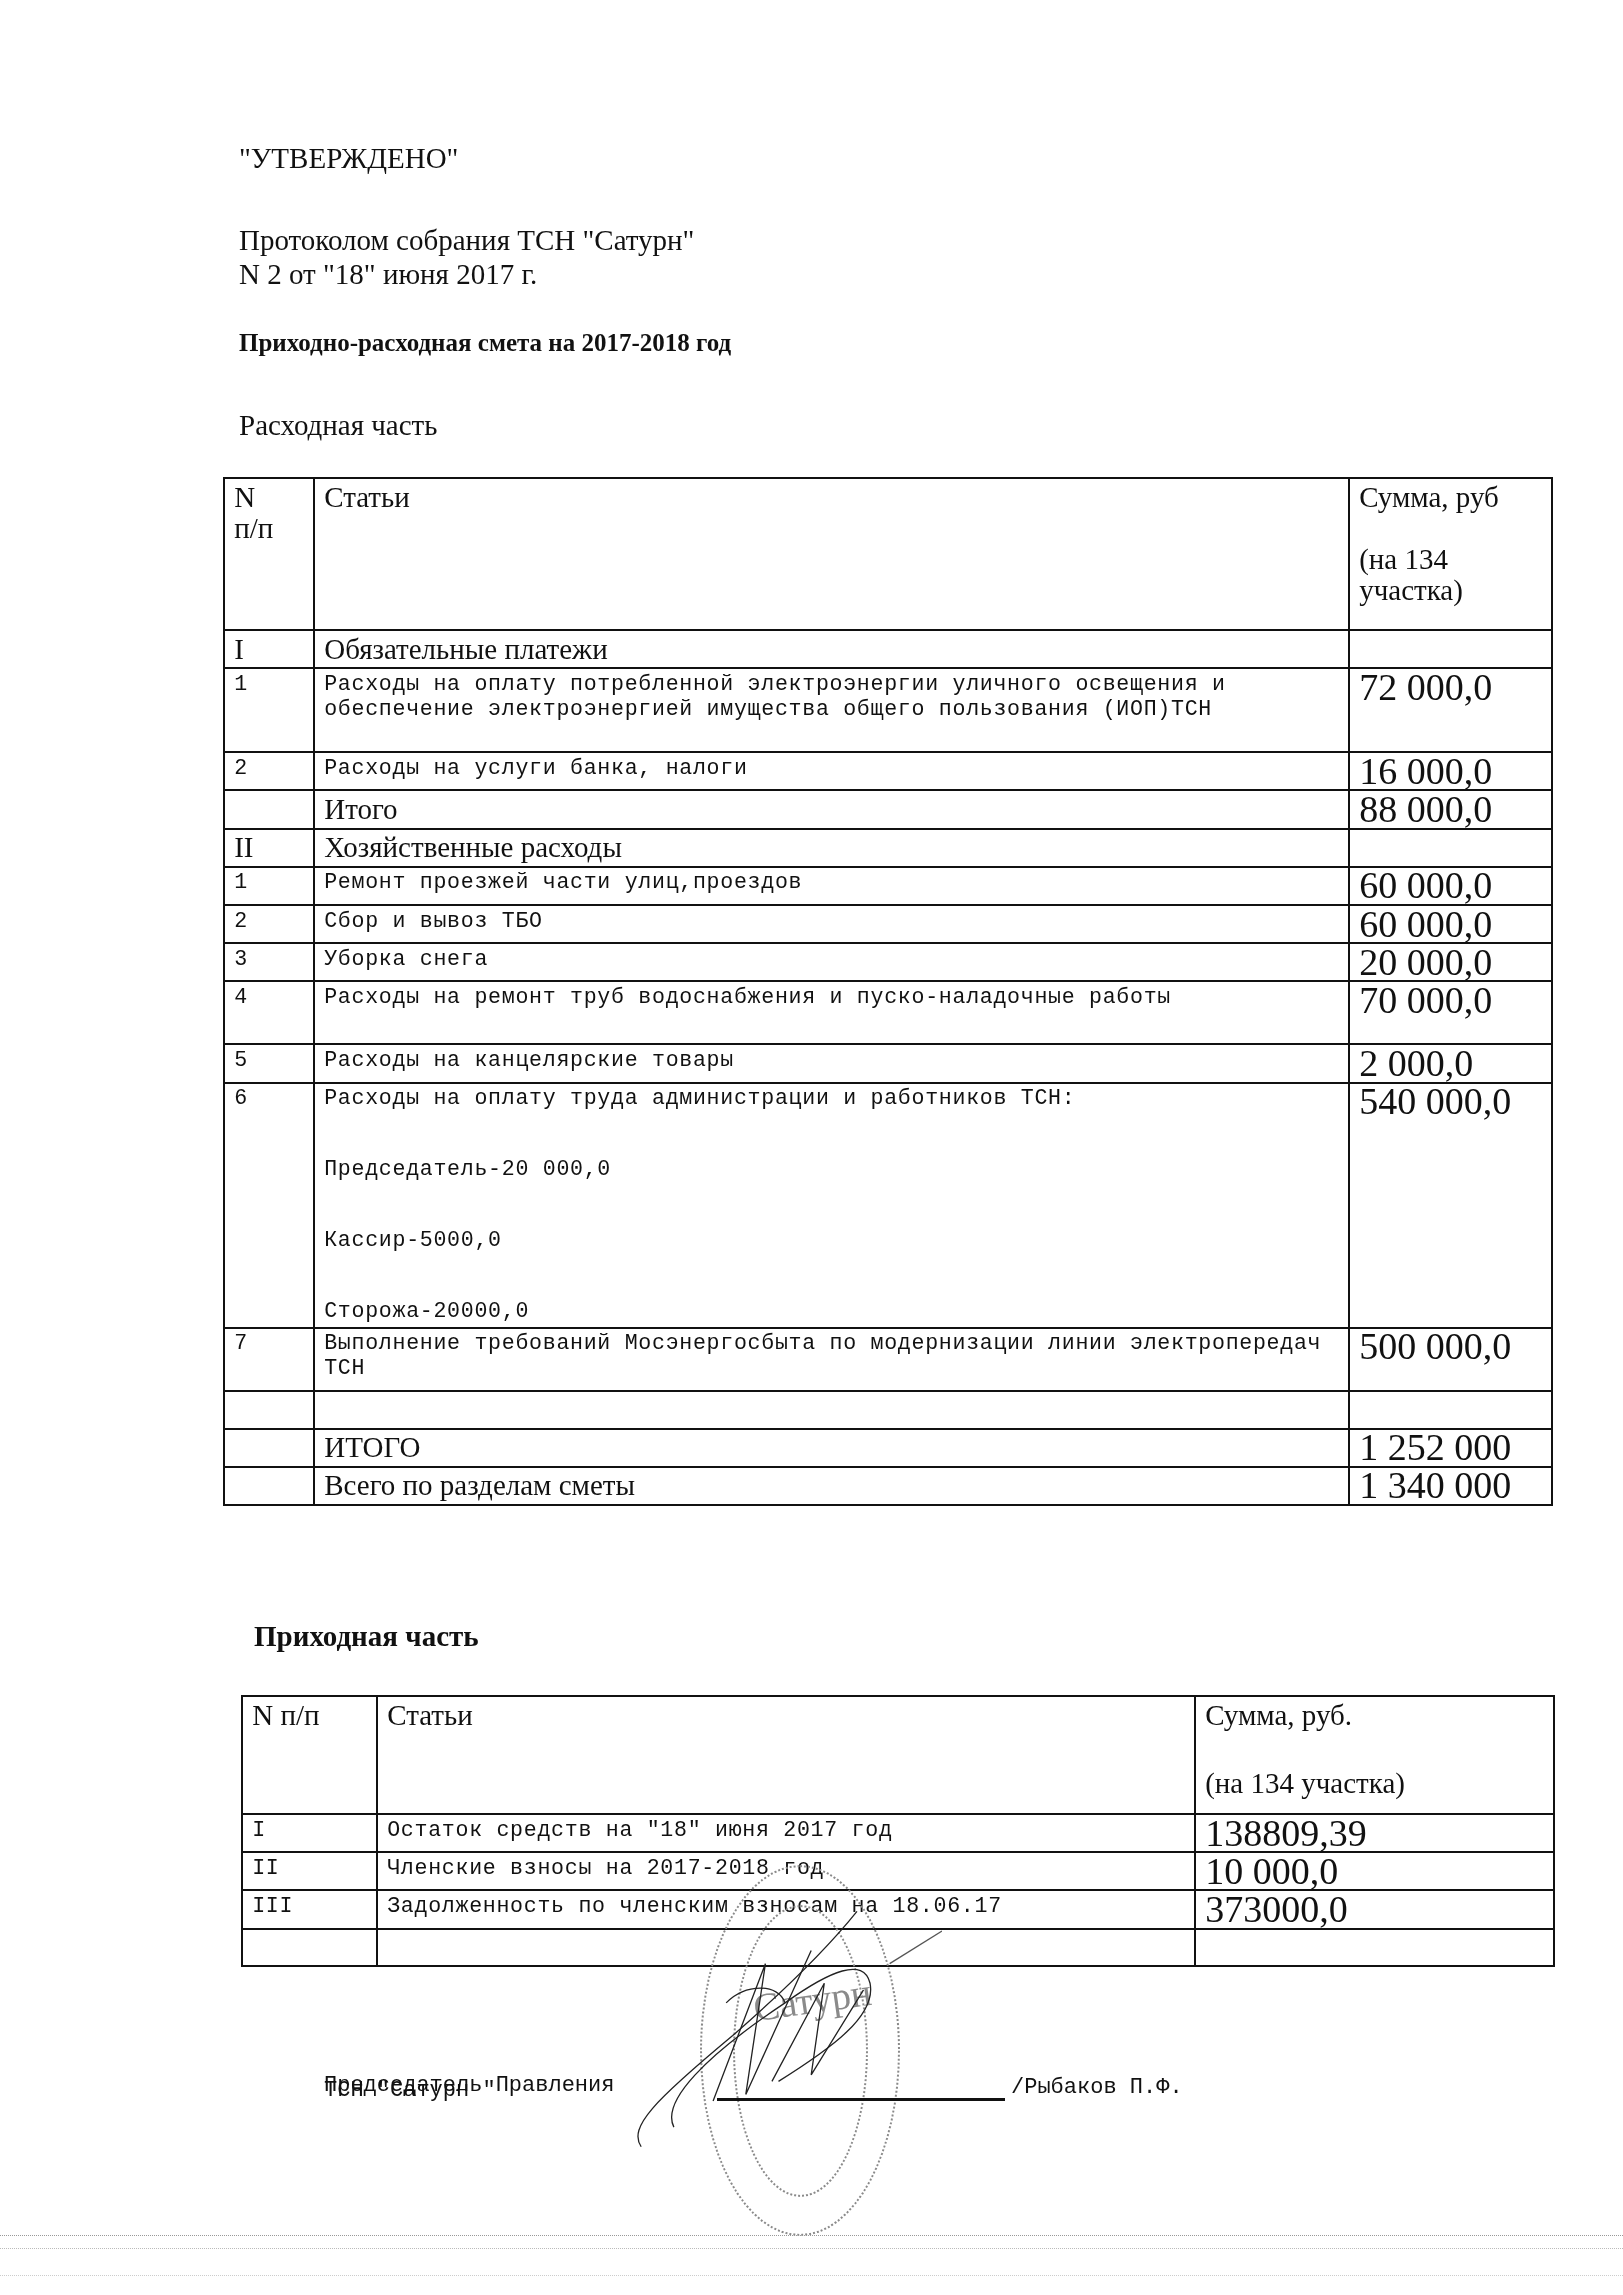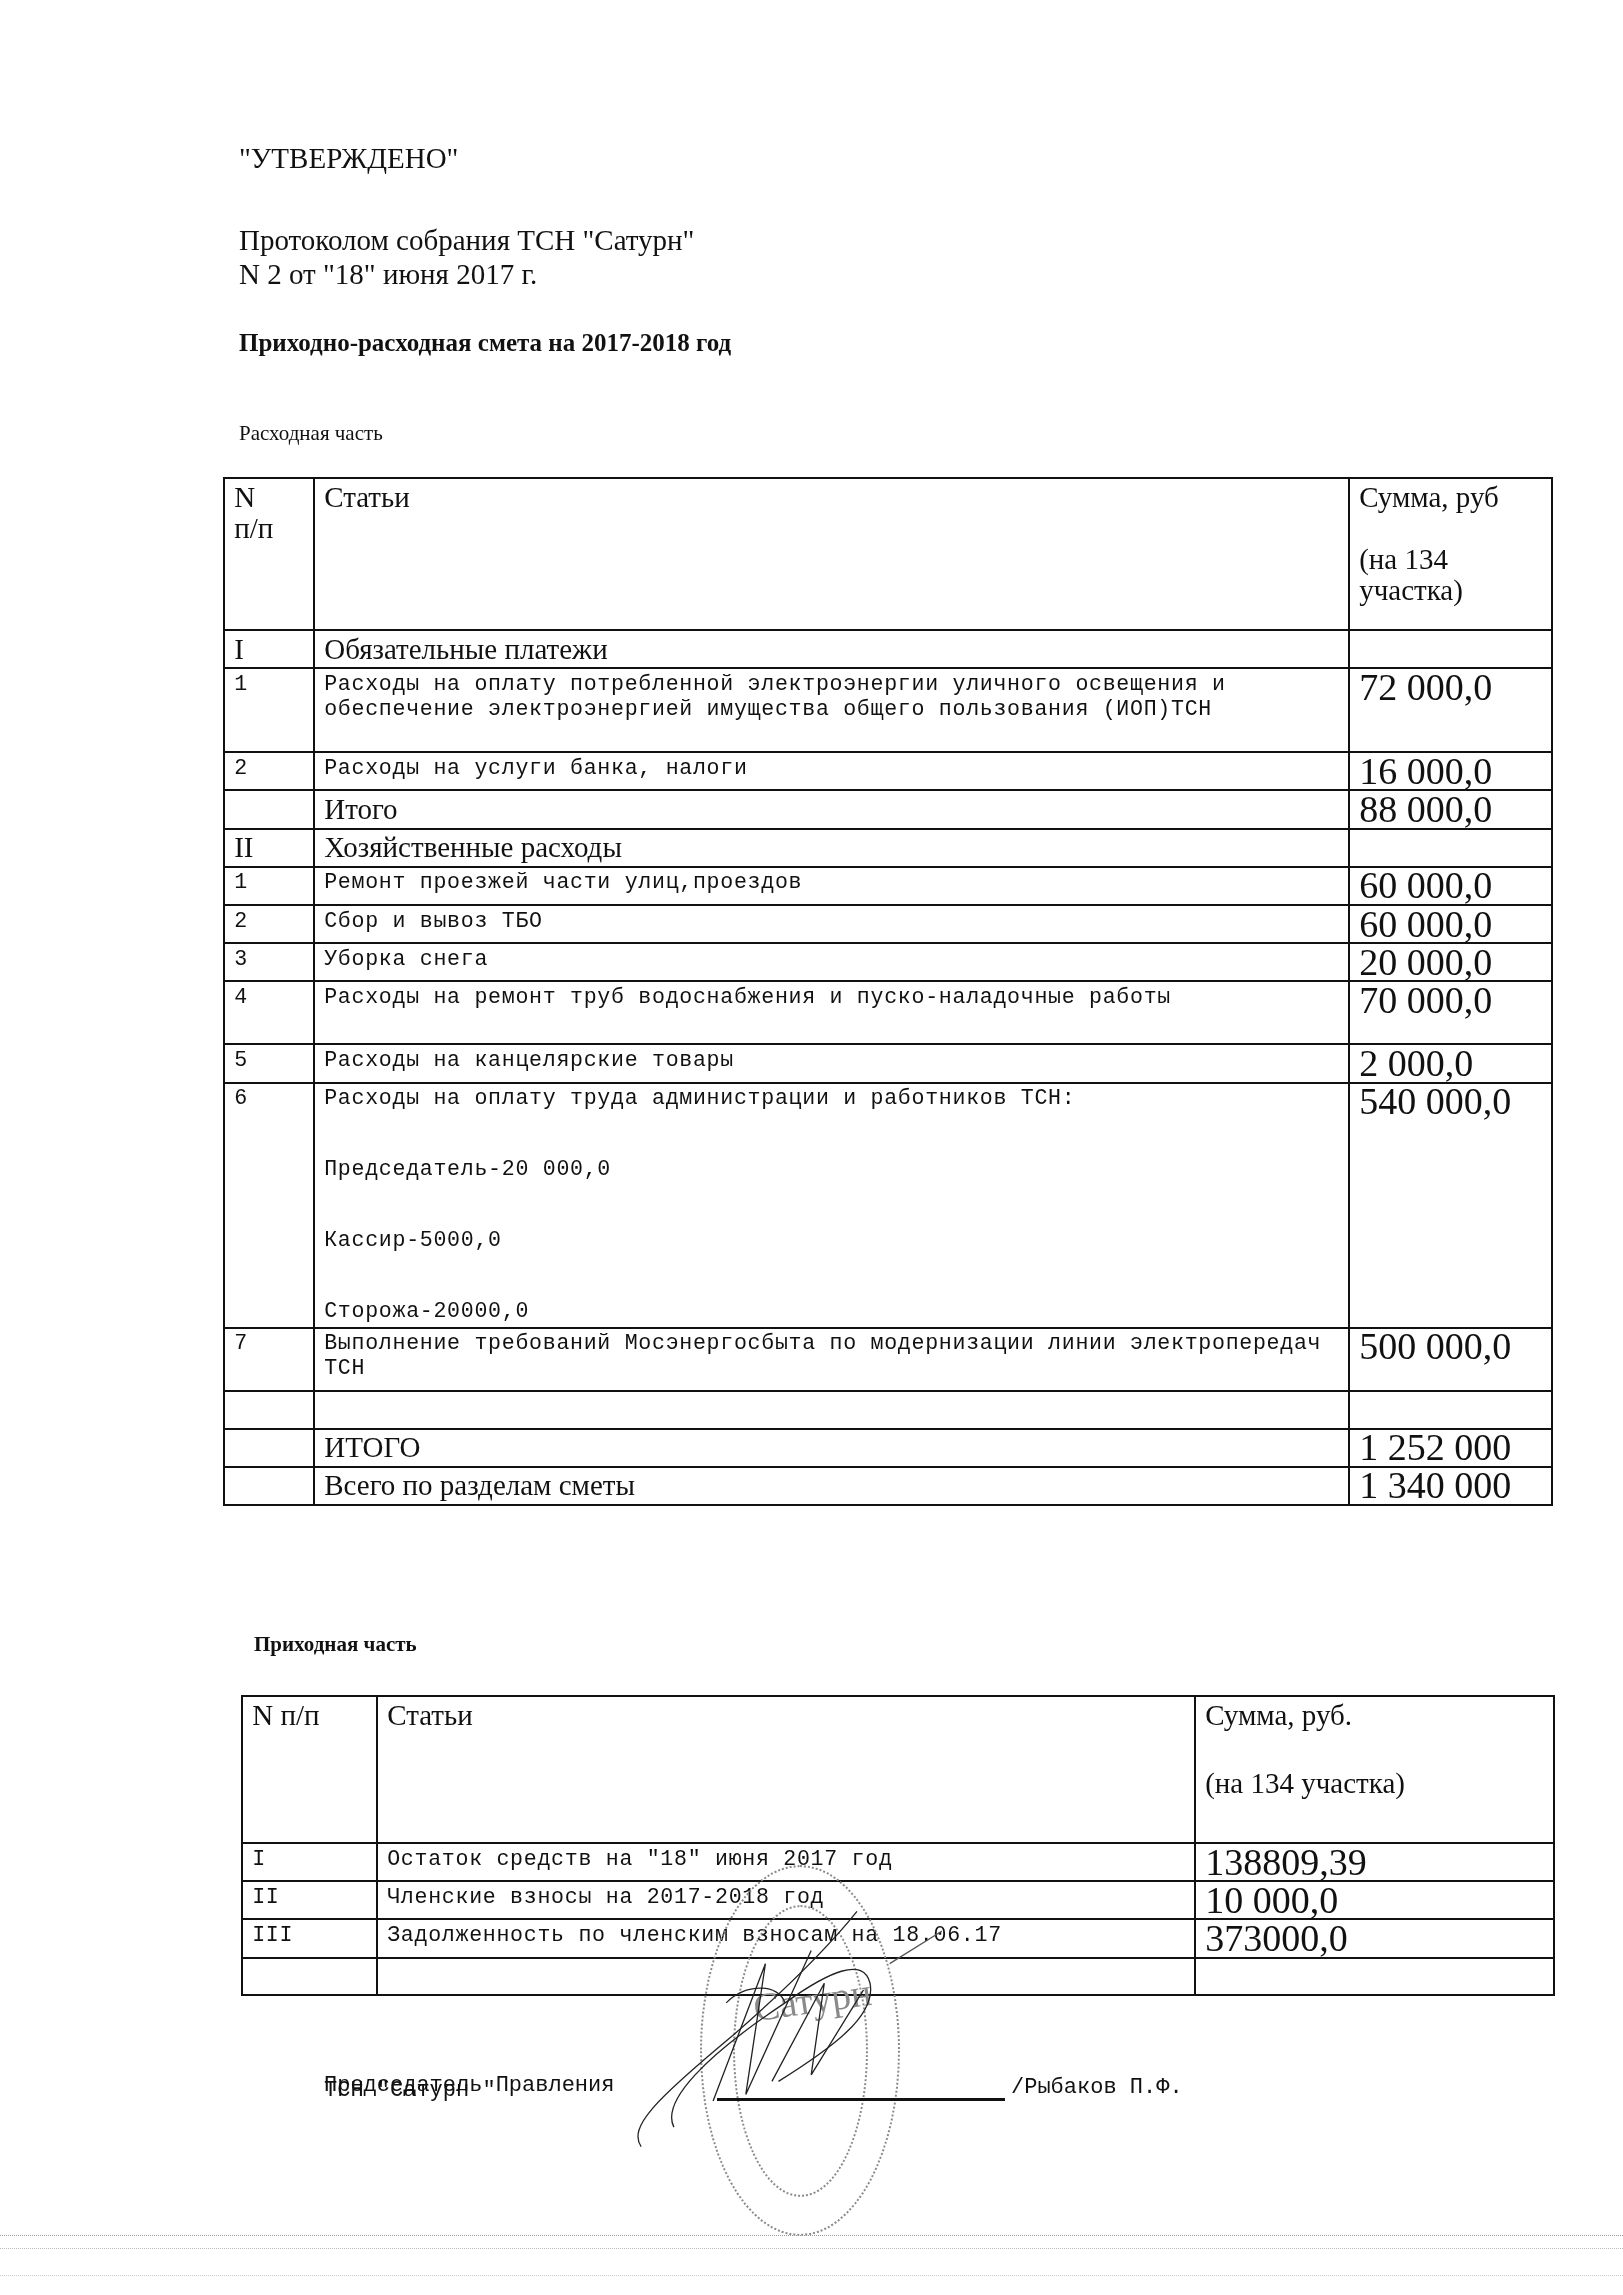--- a/index.html
+++ b/index.html
@@ -3,21 +3,21 @@
 <meta charset="utf-8">
 <style>
   html, body { margin: 0; padding: 0; background: #ffffff; }
   body { width: 1623px; height: 2295px; position: relative; overflow: hidden; color: #111; }
   .serif { font-family: "Liberation Serif", "DejaVu Serif", serif; }
   .mono  { font-family: "Liberation Mono", "DejaVu Sans Mono", monospace; }
 
   .abs { position: absolute; }
   .head-line { font-size: 29px; line-height: 34px; white-space: nowrap; }
   .title { font-size: 25px; font-weight: bold; white-space: nowrap; }
-  .section { font-size: 21px; white-space: nowrap; margin-top: 12px; }
+  .section { font-size: 29px; white-space: nowrap; }
 
   table.grid { position: absolute; border-collapse: collapse; table-layout: fixed; }
   table.grid td { border: 2px solid #111; vertical-align: top; padding: 2.6px 9.2px; }
   table.grid td.serif { font-size: 29px; line-height: 31px; }
   table.grid td.mono  { font-size: 21.6px; line-height: 25px; letter-spacing: 0.7px; }
   .num { font-family: Liberation Serif, serif; font-size: 38px; line-height: 31px; }
 
   #exp-table { left: 223px; top: 477px; width: 1329px; }
   #inc-table { left: 241px; top: 1695px; width: 1312px; }
 
@@ -146,21 +146,21 @@
 
 <div class="abs serif section" style="left:254px; top:1620px;font-weight:bold;">Приходная часть</div>
 
 <table id="inc-table" class="grid">
   <colgroup>
       <col style="width:135px">
       <col style="width:818px">
       <col style="width:359px">
     </colgroup>
   <tbody>
-      <tr style="height:147px">
+      <tr style="height:118px">
     <td class="serif">N п/п</td>
     <td class="serif">Статьи</td>
     <td class="serif">
       <div>Сумма, руб.</div>
       <div style="height:37px"></div>
       <div>(на 134 участка)</div>
     </td>
   </tr>
   <tr style="height:37px">
     <td class="mono">I</td>

